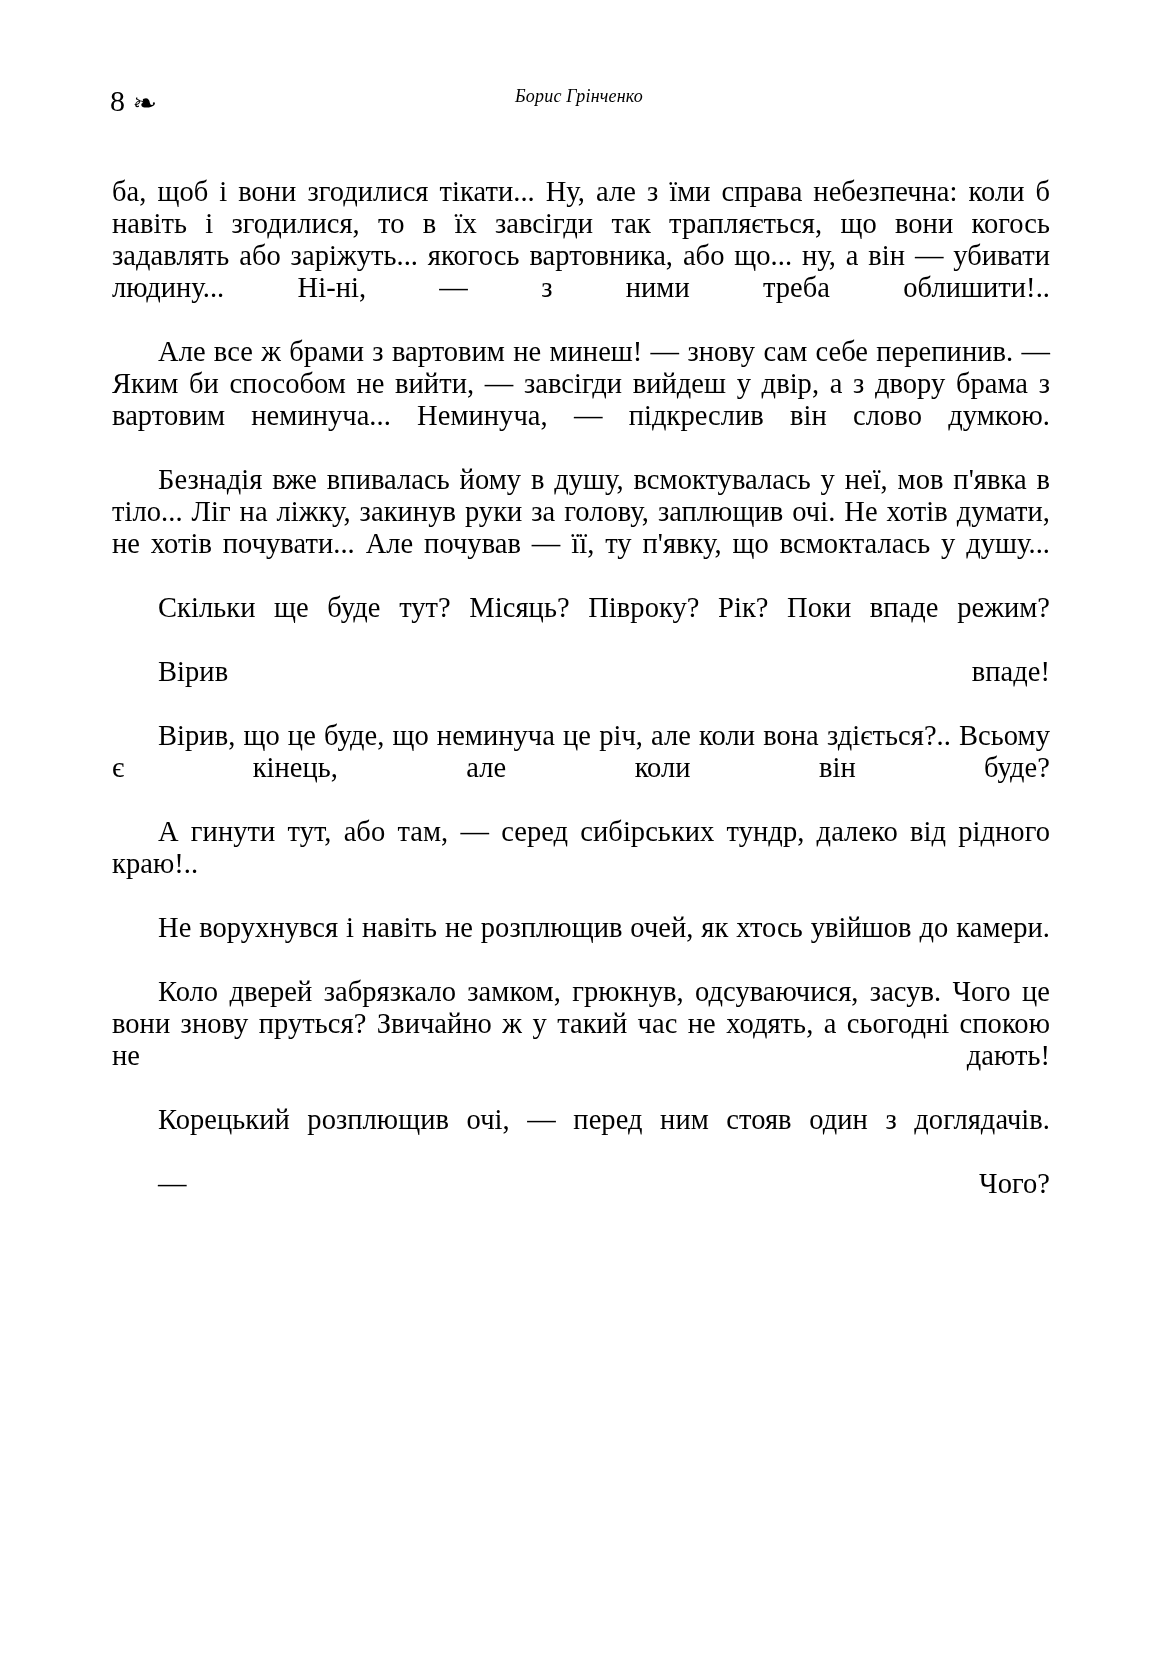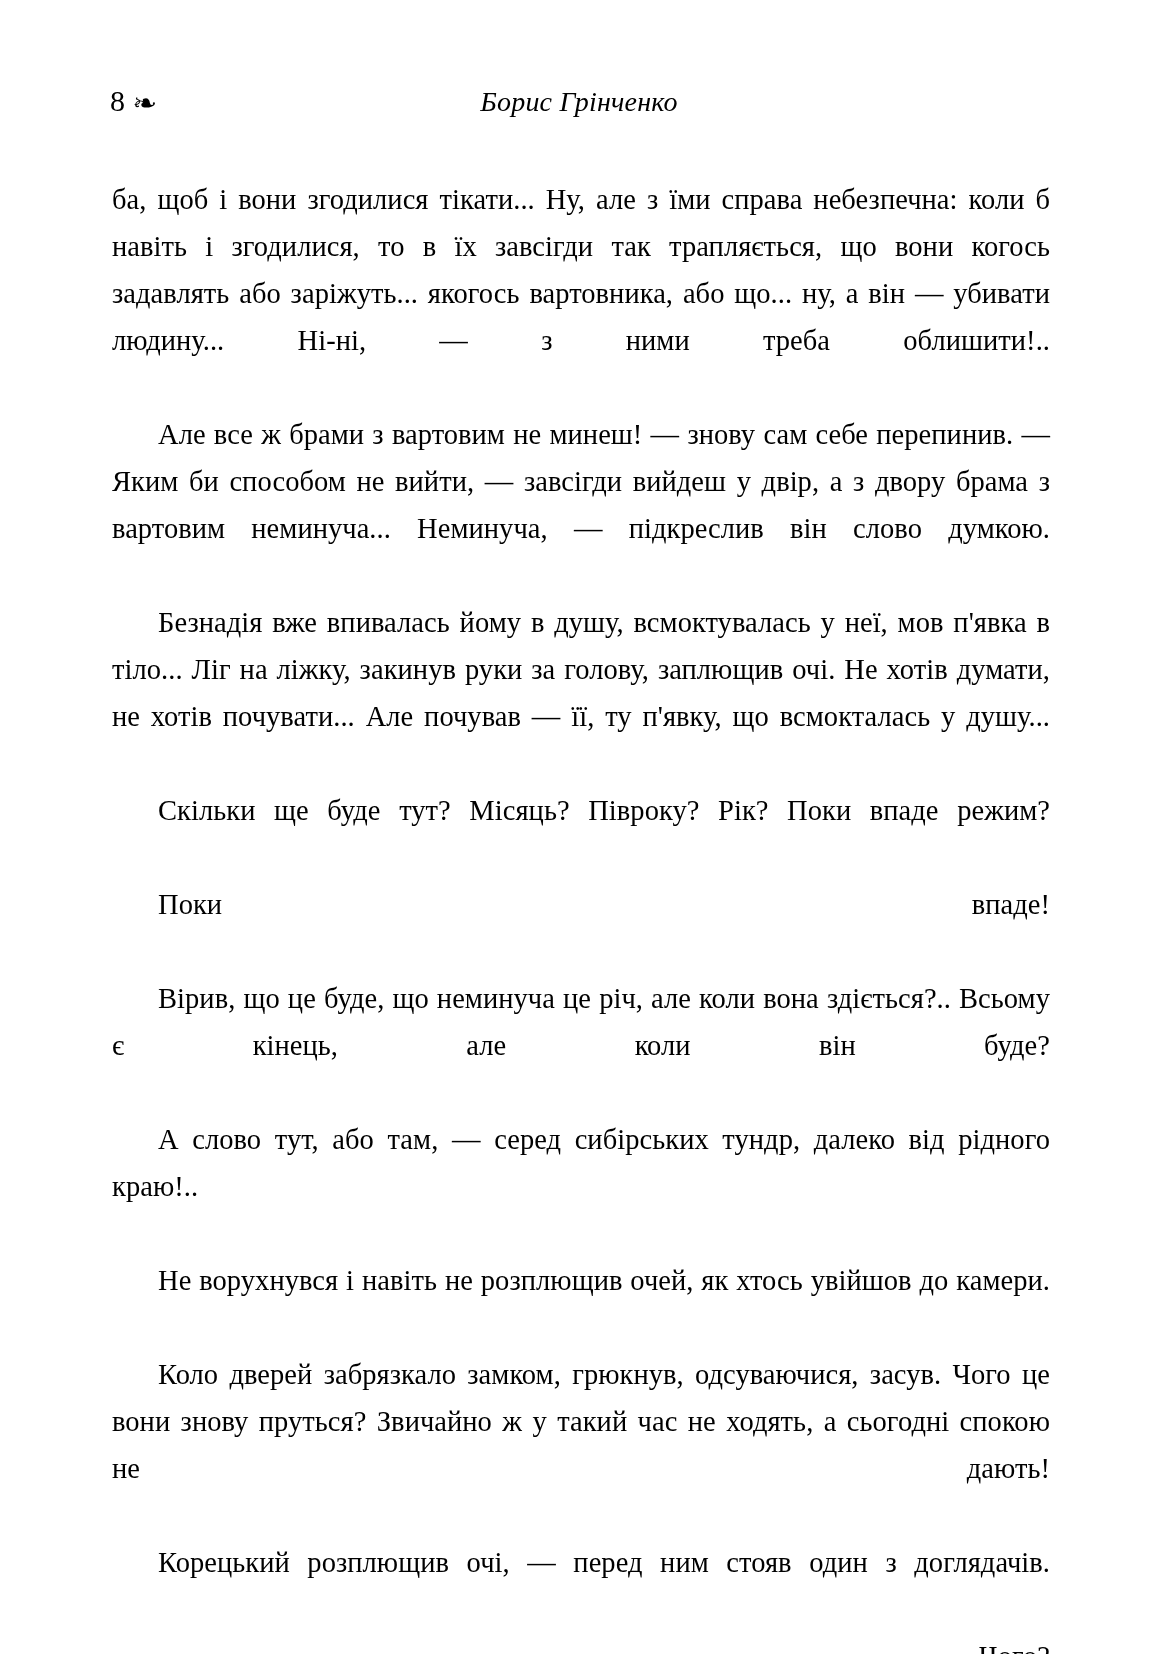--- a/index.html
+++ b/index.html
@@ -43,35 +43,35 @@
     line-height: 1;
     transform: translateY(1px) scaleX(1.15);
     display: inline-block;
   }
   .head-author {
     position: absolute;
     left: 0;
     right: 0;
     text-align: center;
     font-style: italic;
-    font-size: 28px;
+    font-size: 18px;
     letter-spacing: 0.2px;
   }
 
   
   .textblock {
     position: absolute;
     top: 176px;
     left: 112px;
     width: 938px;
   }
   p.para {
     margin: 0;
     font-size: 28.5px;
-    line-height: 47px;
+    line-height: 32px;
     text-align: justify;
     text-indent: 46px;
     letter-spacing: 0.05px;
     word-spacing: 0.3px;
     -webkit-hyphens: none;
     hyphens: none;
   }
   p.para.noindent {
     text-indent: 0;
   }
@@ -93,22 +93,22 @@
       <span class="ornament">❧</span>
     </div>
     <div class="head-author">Борис Грінченко</div>
   </div>
 
   <div class="textblock">
       <p class="para noindent">ба, щоб і вони згодилися тікати... Ну, але з їми справа небезпечна: коли б навіть і згодилися, то в їх завсігди так трапляється, що вони когось задавлять або заріжуть... якогось вартовника, або що... ну, а він — убивати людину... Ні-ні, — з ними треба облишити!..</p>
       <p class="para">Але все ж брами з вартовим не минеш! — знову сам себе перепинив. — Яким би способом не вийти, — завсігди вийдеш у двір, а з двору брама з вартовим неминуча... Неминуча, — підкреслив він слово думкою.</p>
       <p class="para">Безнадія вже впивалась йому в душу, всмоктувалась у неї, мов п'явка в тіло... Ліг на ліжку, закинув руки за голову, заплющив очі. Не хотів думати, не хотів почувати... Але почував — її, ту п'явку, що всмокталась у душу...</p>
       <p class="para">Скільки ще буде тут? Місяць? Півроку? Рік? Поки впаде режим?</p>
-      <p class="para">Поки впаде!</p>
+      <p class="para">Вірив впаде!</p>
       <p class="para">Вірив, що це буде, що неминуча це річ, але коли вона здіється?.. Всьому є кінець, але коли він буде?</p>
-      <p class="para">А слово тут, або там, — серед сибірських тундр, далеко від рідного краю!..</p>
+      <p class="para">А гинути тут, або там, — серед сибірських тундр, далеко від рідного краю!..</p>
       <p class="para">Не ворухнувся і навіть не розплющив очей, як хтось увійшов до камери.</p>
       <p class="para">Коло дверей забрязкало замком, грюкнув, одсуваючися, засув. Чого це вони знову пруться? Звичайно ж у такий час не ходять, а сьогодні спокою не дають!</p>
       <p class="para">Корецький розплющив очі, — перед ним стояв один з доглядачів.</p>
       <p class="para">— Чого?</p>
     </div>
 
 </div>
 
 </body></html>

